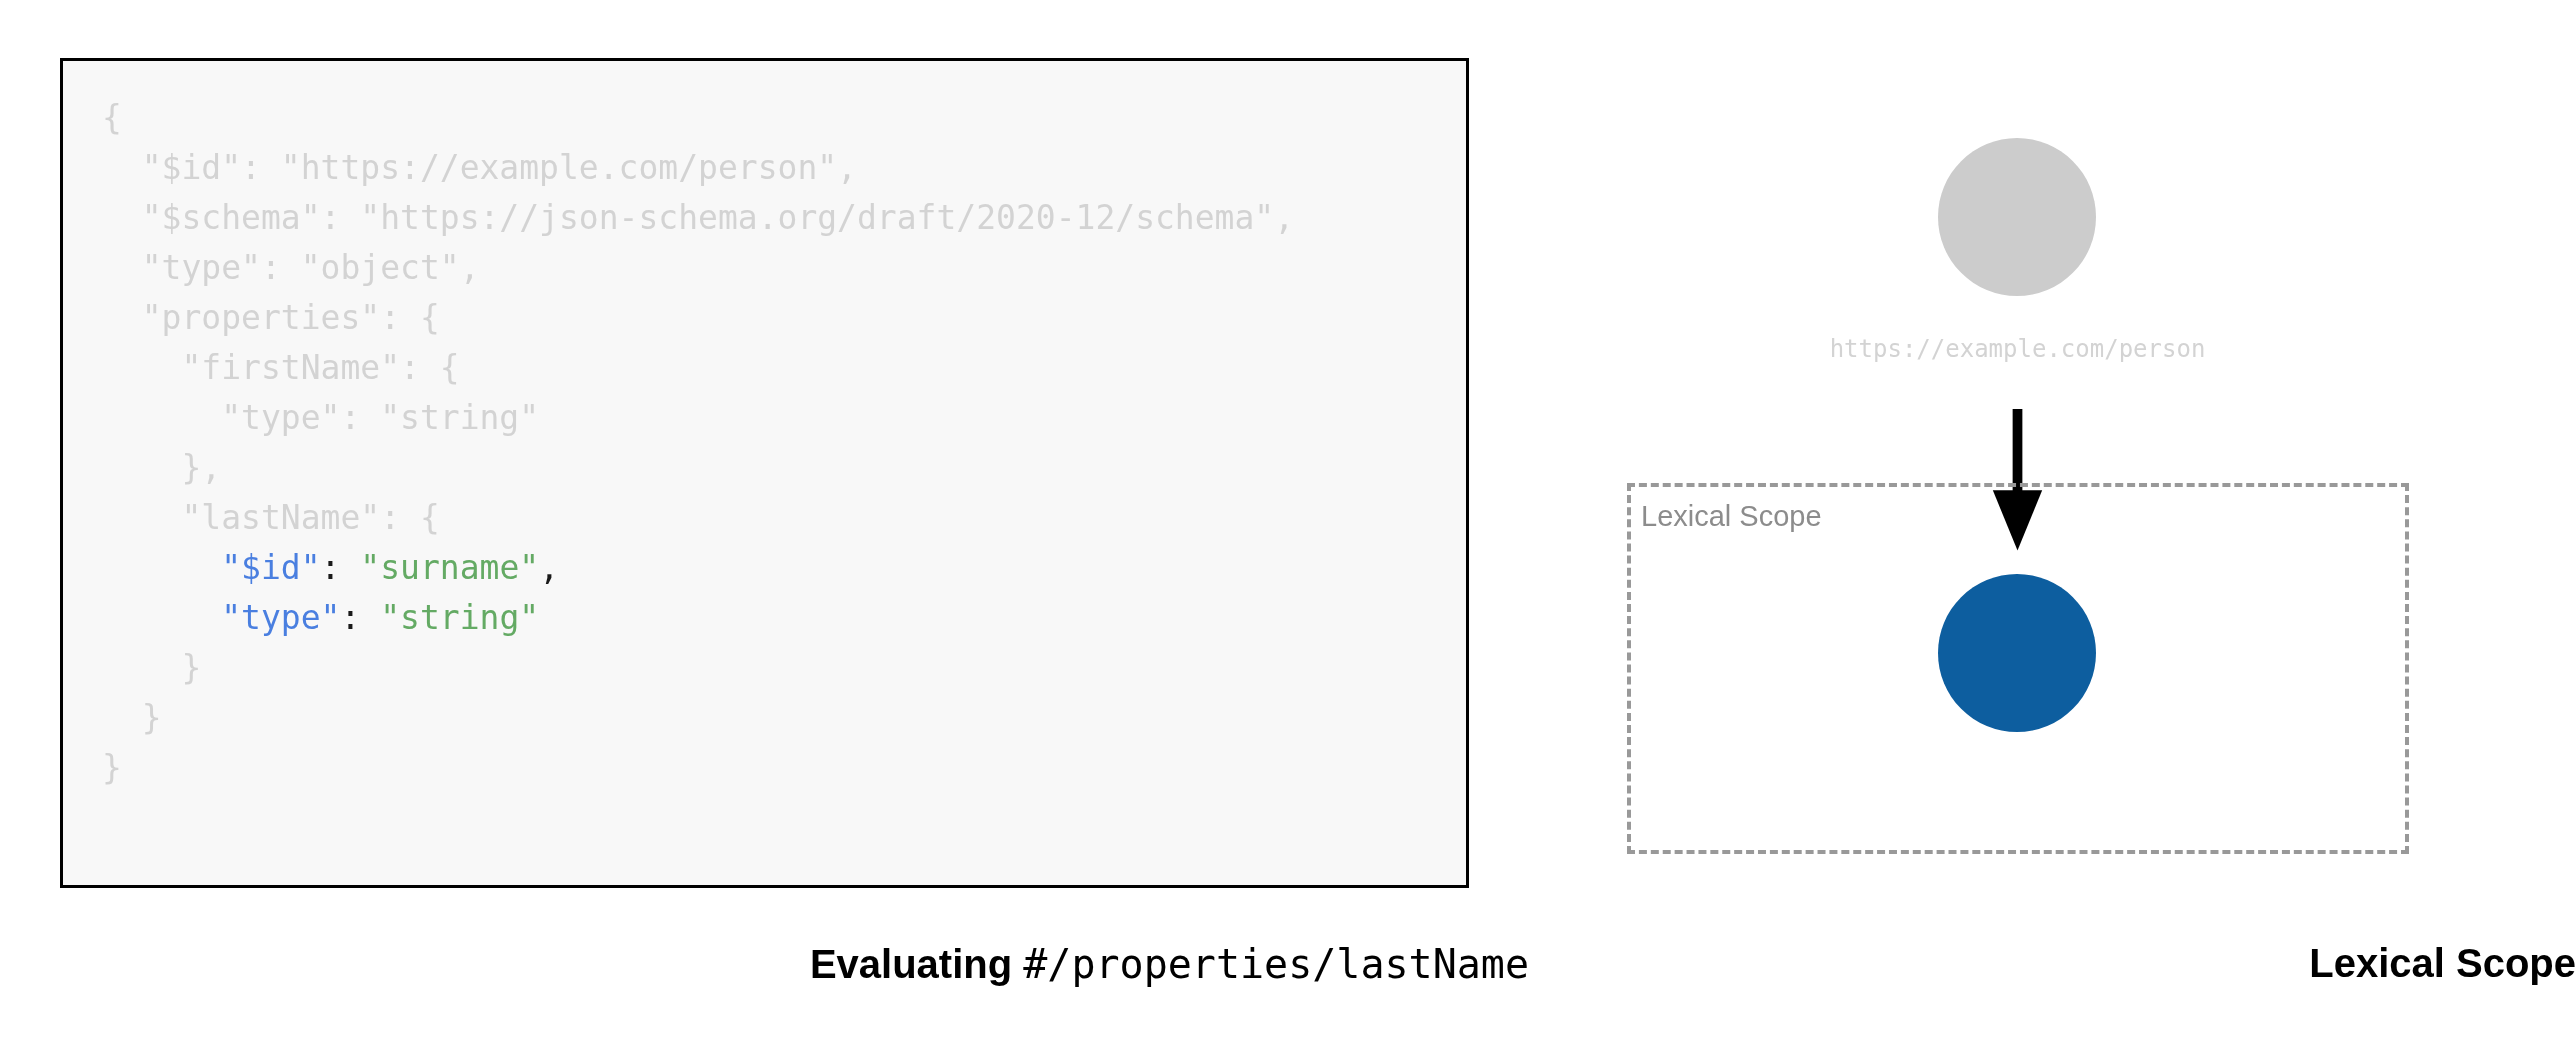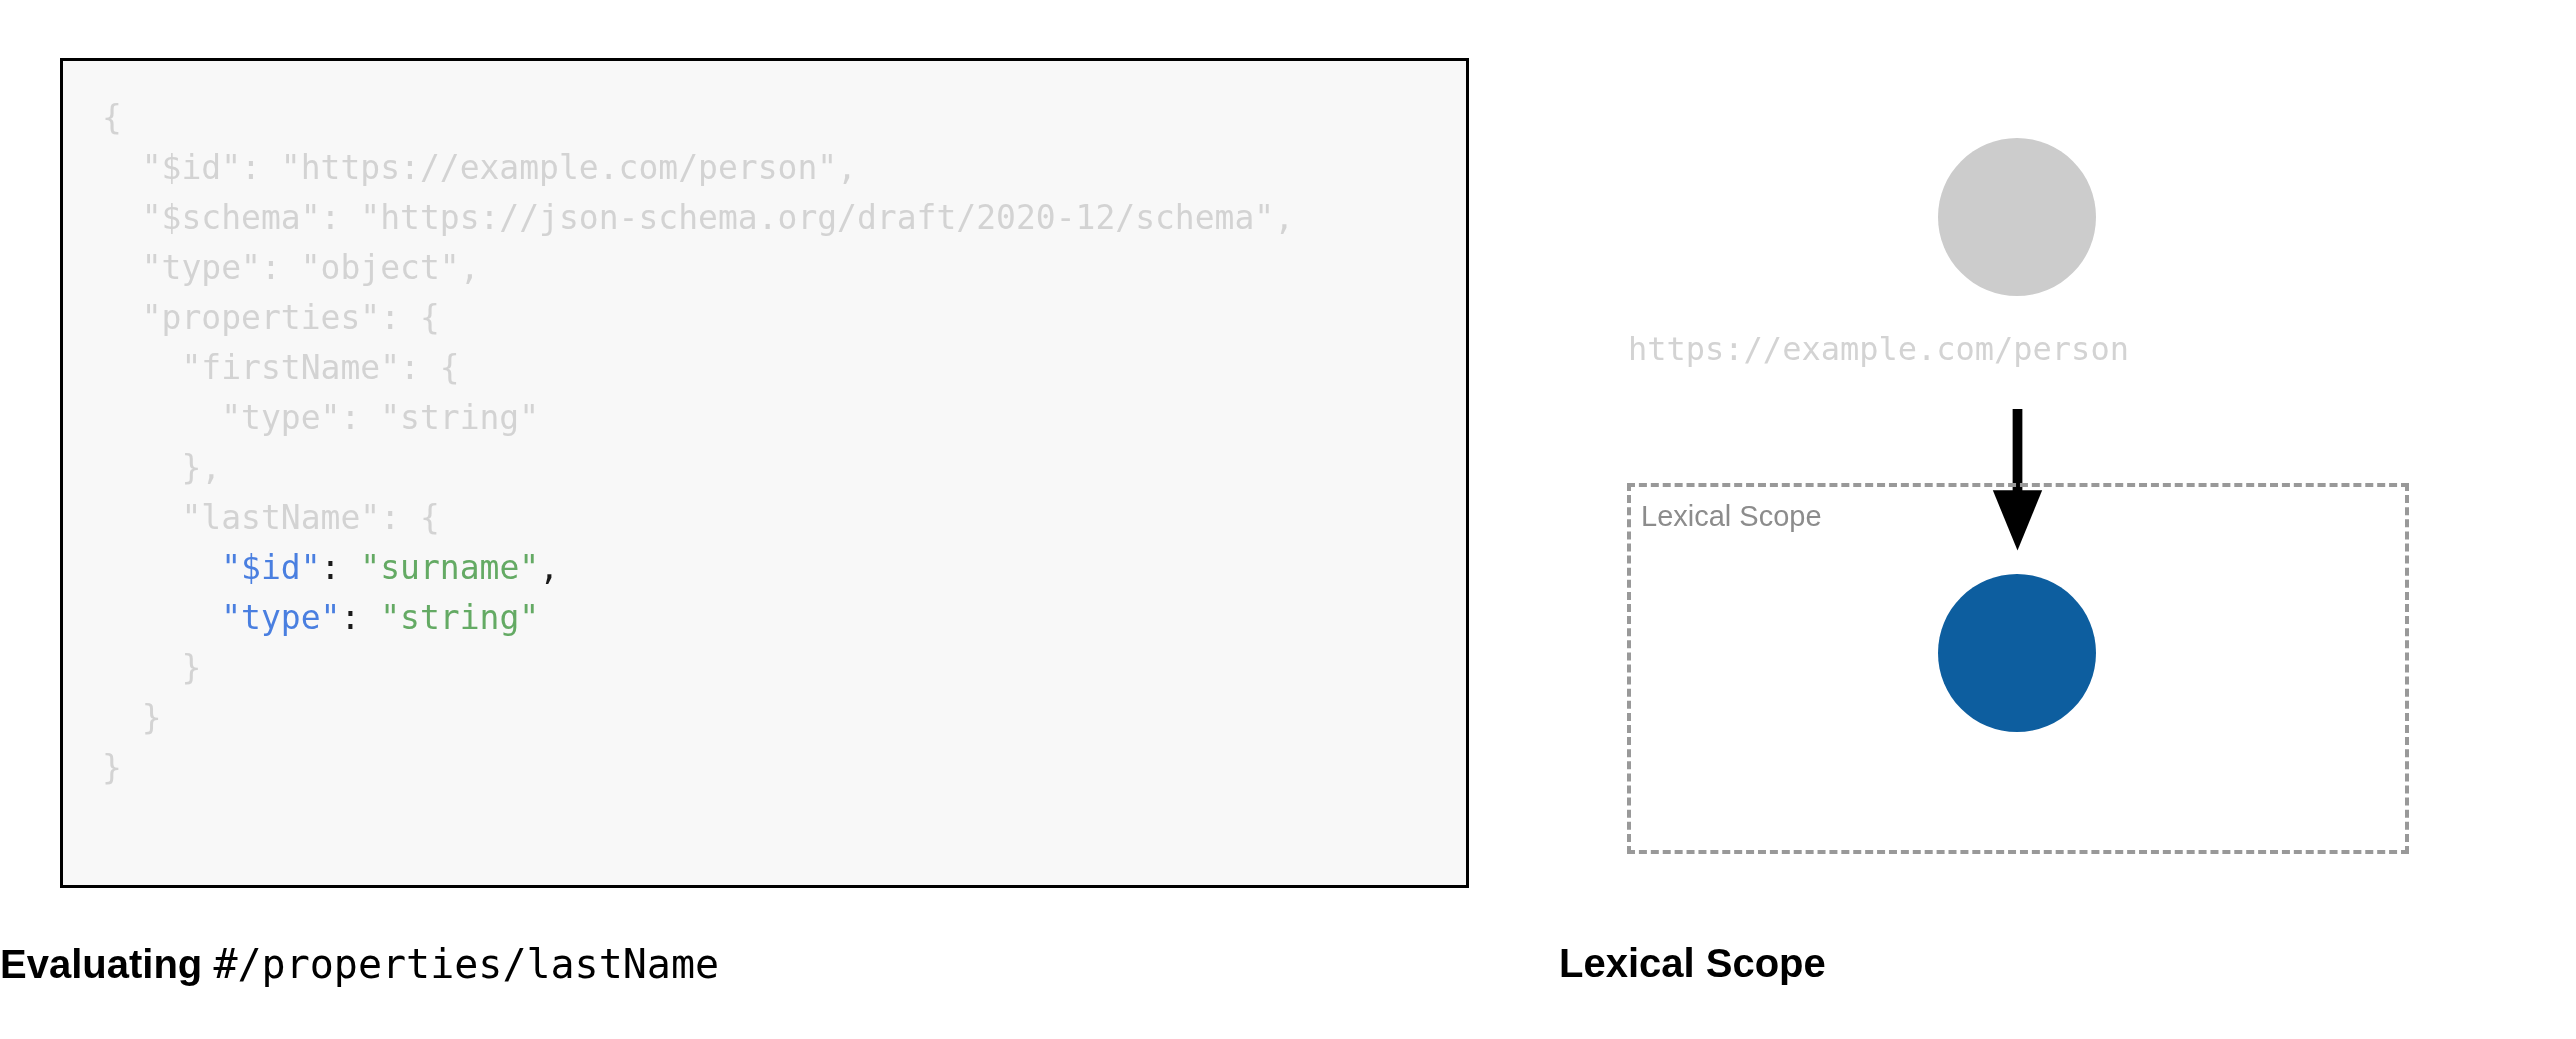--- a/index.html
+++ b/index.html
@@ -39,21 +39,21 @@
   }
   .code-line { display: block; height: 50px; }
   .dim   { color: #d3d3d3; }
   .key   { color: #4a7fe0; }
   .str   { color: #64aa64; }
   .punc  { color: #1a1a1a; }
 
   
   .caption {
     position: absolute;
-    text-align: left;
+    text-align: right;
     color: #000000;
     white-space: nowrap;
   }
   #caption-left  { left: 0px;    top: 941px; width: 1529px; }
   #caption-right { left: 1559px; top: 941px; width: 1017px; }
   .cap-bold {
     font-family: "Liberation Sans", sans-serif;
     font-weight: bold;
     font-size: 40px;
   }
@@ -86,23 +86,24 @@
   #node-child-circle {
     left: 379px;
     top: 574px;
     width: 158px;
     height: 158px;
     background: #0d5e9f;
   }
 
   .node-label {
     position: absolute;
+    text-align: center;
     white-space: nowrap;
     font-family: "DejaVu Sans Mono", "Liberation Mono", monospace;
-    font-size: 32px;
+    font-size: 24px;
     line-height: 39px;
   }
   #node-root-label {
     left: 69px;
     top: 330px;
     width: 779px;
     color: #d3d3d3;
   }
   #node-child-label {
     left: 69px;

